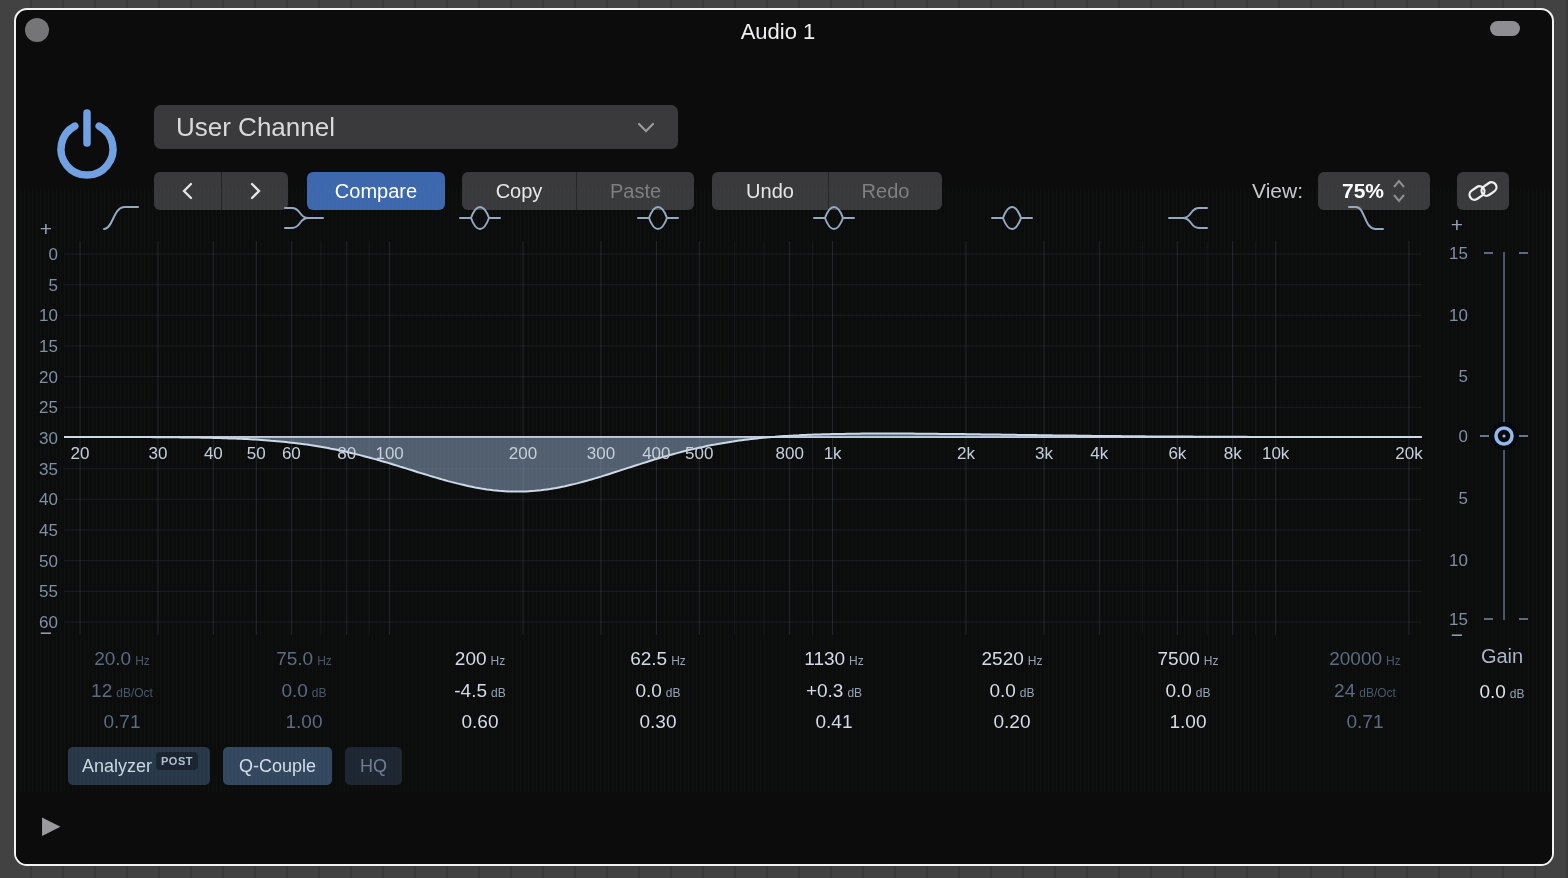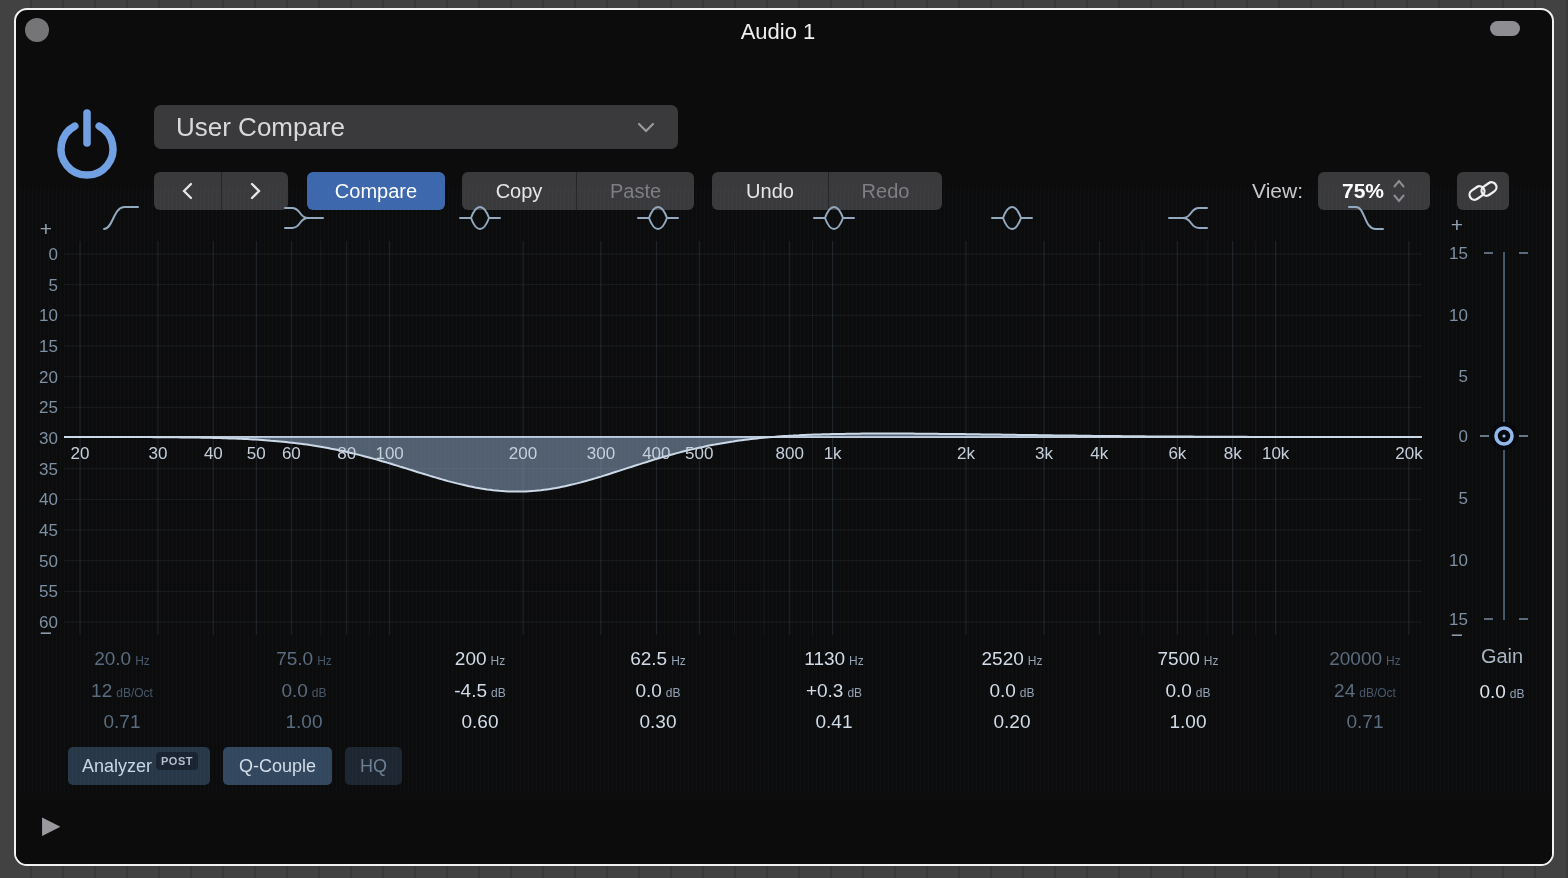--- a/index.html
+++ b/index.html
@@ -79,21 +79,21 @@
       <div class="pill"></div>
     </div>
 
     <div class="header">
       <svg class="power" width="76" height="84">
         <path d="M25.8,21.1 A26,26 0 1,0 50.2,21.1" fill="none" stroke="#72a1e3" stroke-width="7.5" stroke-linecap="round"></path>
         <line x1="38" y1="8" x2="38" y2="38" stroke="#72a1e3" stroke-width="7.5" stroke-linecap="round"></line>
       </svg>
 
       <div class="preset">
-        <span>User Compare</span>
+        <span>User Channel</span>
         <svg class="chev" width="20" height="14">
           <polyline points="3,4 10,11 17,4" fill="none" stroke="#9a9a9e" stroke-width="2.2" stroke-linecap="round"></polyline>
         </svg>
       </div>
 
       <div class="hbtn grp" style="left:138px;width:134px;">
         <div style="width:67px;">
           <svg width="16" height="20">
             <polyline points="11,3 4,10 11,17" fill="none" stroke="#e6e6e8" stroke-width="2.3" stroke-linecap="round"></polyline>
           </svg>

